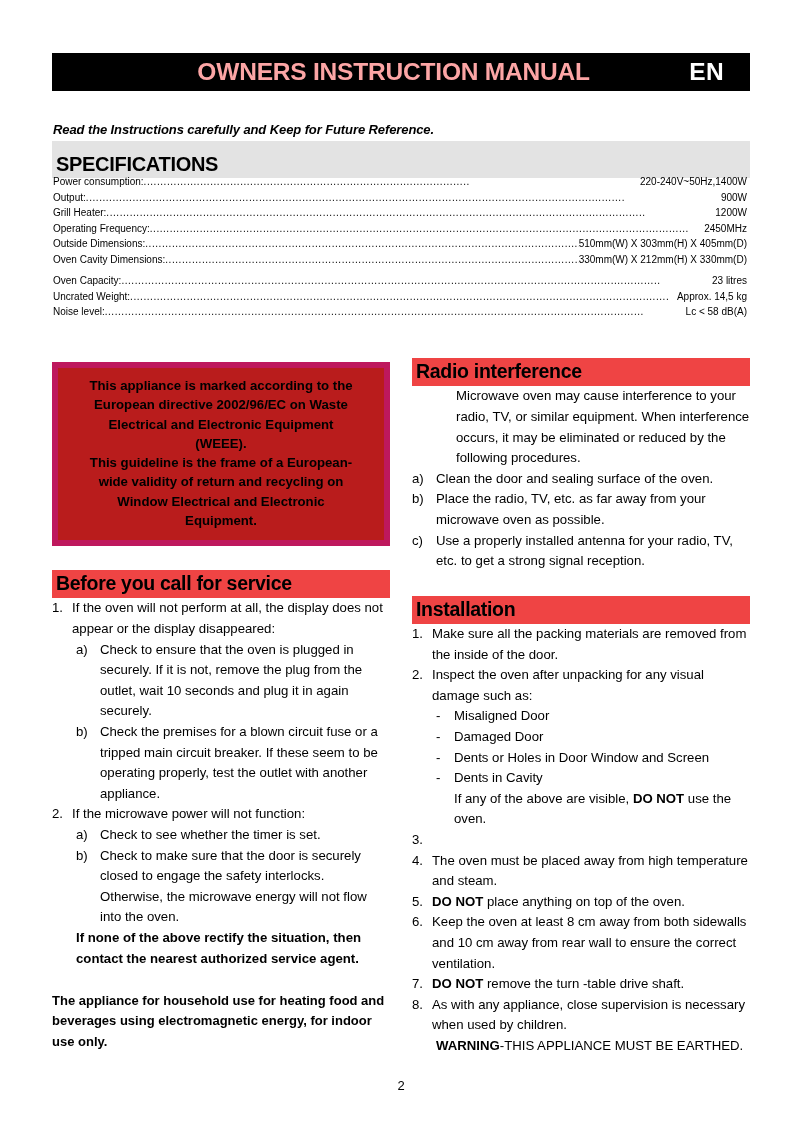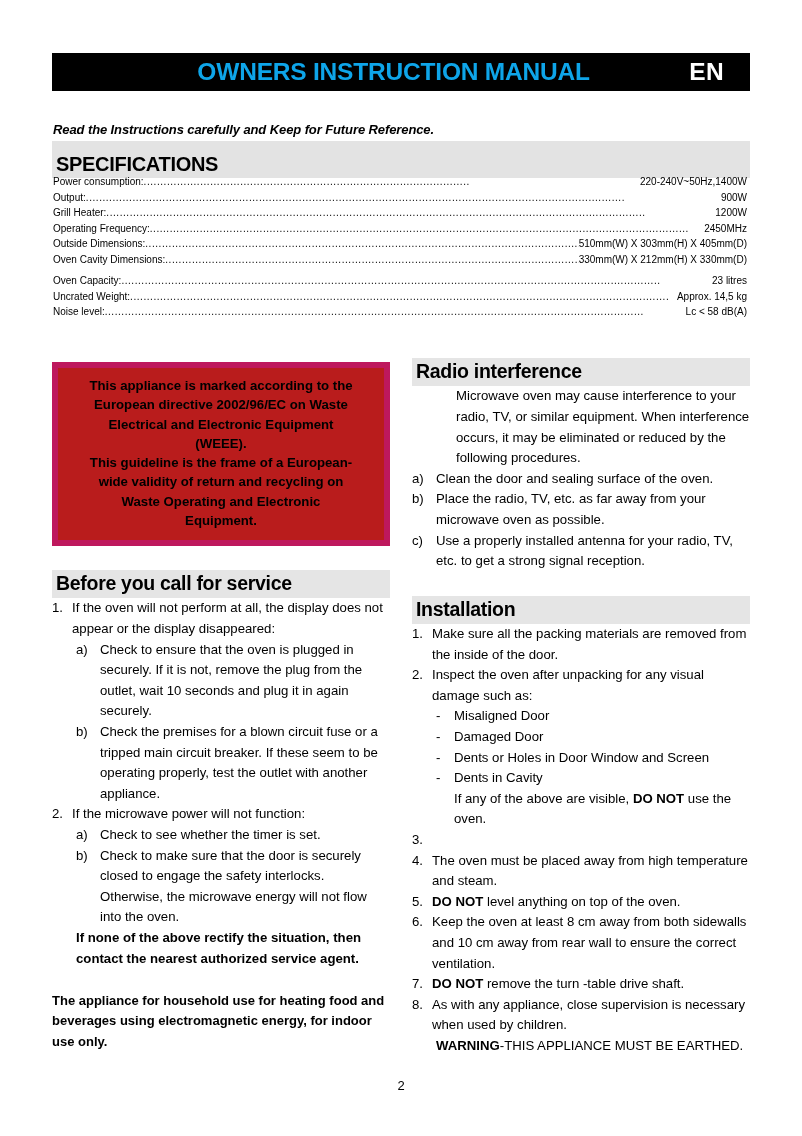--- a/index.html
+++ b/index.html
@@ -32,21 +32,21 @@
     top: 53px;
     width: 698px;
     height: 38px;
     background: #000000;
     display: flex;
     align-items: center;
   }
   .header-title {
     flex: 1;
     text-align: center;
-    color: #0ea5e9;
+    color: #fca5a5;
     font-size: 24.5px;
     font-weight: bold;
     letter-spacing: -0.2px;
     padding-left: 46px;
   }
   .header-lang {
     color: #ffffff;
     font-size: 24.5px;
     font-weight: bold;
     padding-right: 26px;
@@ -128,21 +128,21 @@
     background: #b91c1c;
     padding: 8px 10px 10px 10px;
     text-align: center;
     font-size: 13.2px;
     font-weight: bold;
     line-height: 1.46;
   }
 
   
   .col-head {
-    background: #e5e5e5;
+    background: #ef4444;
     font-size: 19.5px;
     font-weight: bold;
     padding: 1px 0 2px 4px;
     letter-spacing: -0.3px;
     line-height: 1.3;
   }
   .head-gap-top { margin-top: 24px; }
 
   
   .body-text {
@@ -267,21 +267,21 @@
 
   <div class="col-left">
 
     <div class="weee-box">
       <div>This appliance is marked according to the</div>
       <div>European directive 2002/96/EC on Waste</div>
       <div>Electrical and Electronic Equipment</div>
       <div>(WEEE).</div>
       <div>This guideline is the frame of a European-</div>
       <div>wide validity of return and recycling on</div>
-      <div>Waste Operating and Electronic</div>
+      <div>Window Electrical and Electronic</div>
       <div>Equipment.</div>
     </div>
 
     <div class="col-head head-gap-top">Before you call for service</div>
 
     <div class="lst">
       <div class="li lvl-1">
         <span class="mark mark-num">1.</span>
         <span class="txt">If the oven will not perform at all, the display does not appear or the display disappeared:</span>
       </div>
@@ -368,21 +368,21 @@
 
       <div class="li lvl-1">
         <span class="mark mark-num-wide">3.</span>
       </div>
       <div class="li lvl-1">
         <span class="mark mark-num">4.</span>
         <span class="txt">The oven must be placed away from high temperature and steam.</span>
       </div>
       <div class="li lvl-1">
         <span class="mark mark-num">5.</span>
-        <span class="txt"><span class="bold">DO NOT</span><span> level anything on top of the oven.</span></span>
+        <span class="txt"><span class="bold">DO NOT</span><span> place anything on top of the oven.</span></span>
       </div>
       <div class="li lvl-1">
         <span class="mark mark-num">6.</span>
         <span class="txt">Keep the oven at least 8 cm away from both sidewalls and 10 cm away from rear wall to ensure the correct ventilation.</span>
       </div>
       <div class="li lvl-1">
         <span class="mark mark-num">7.</span>
         <span class="txt"><span class="bold">DO NOT</span><span> remove the turn -table drive shaft.</span></span>
       </div>
       <div class="li lvl-1">

